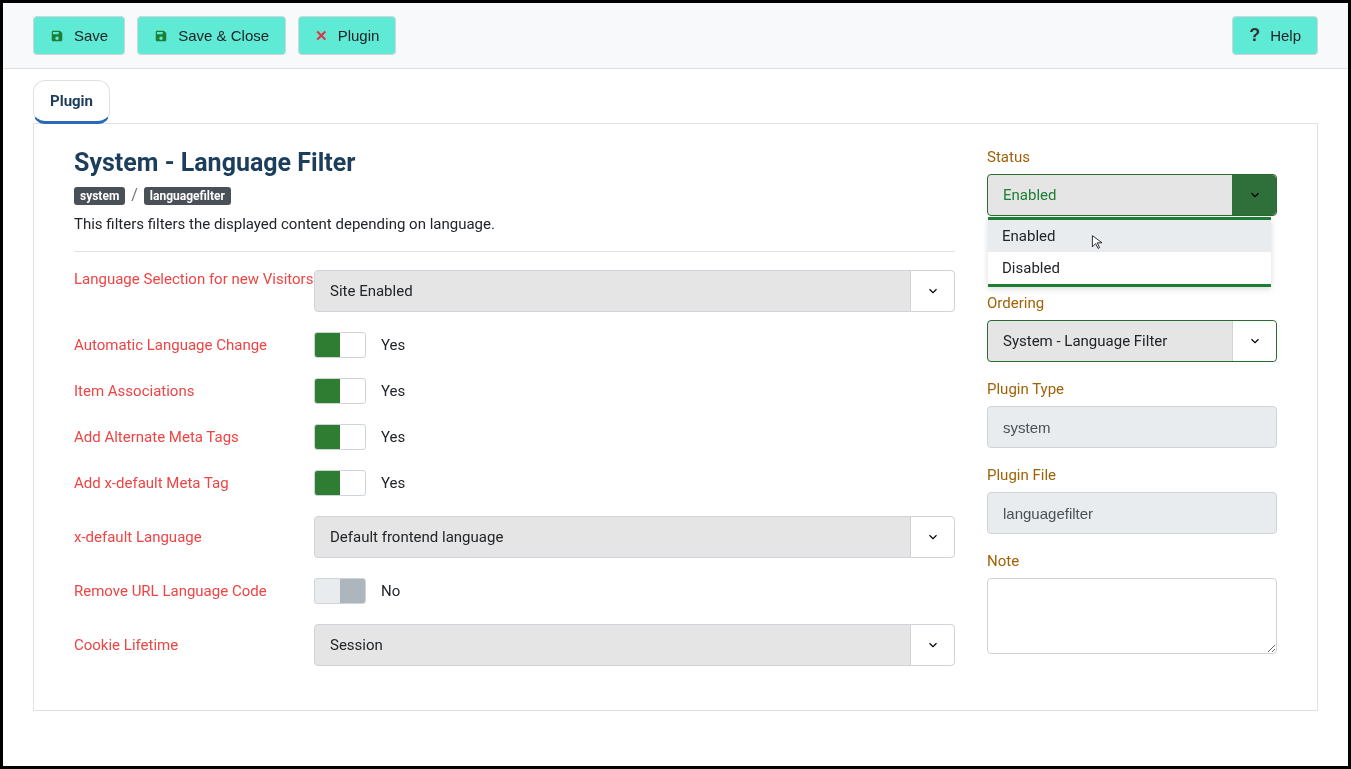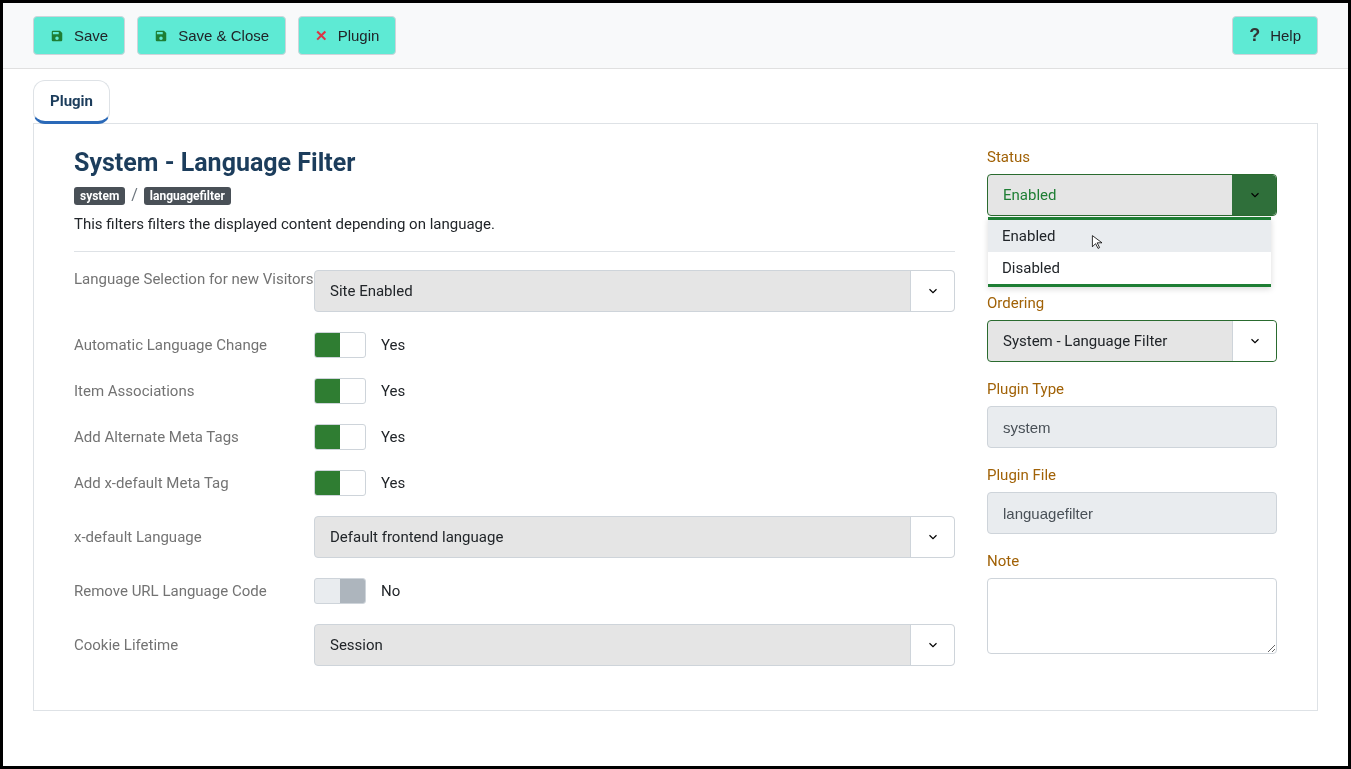--- a/index.html
+++ b/index.html
@@ -132,21 +132,21 @@
 .field-row {
   display: flex;
   align-items: center;
   margin-bottom: 20px;
 }
 .field-row.align-top {
   align-items: flex-start;
 }
 .field-label {
   width: 240px;
-  color: #737373;
+  color: #ef4444;
   font-size: 15px;
   flex-shrink: 0;
 }
 .field-control {
   flex: 1;
 }
 .select-wrap {
   position: relative;
   display: flex;
   border: 1px solid #ced4da;

